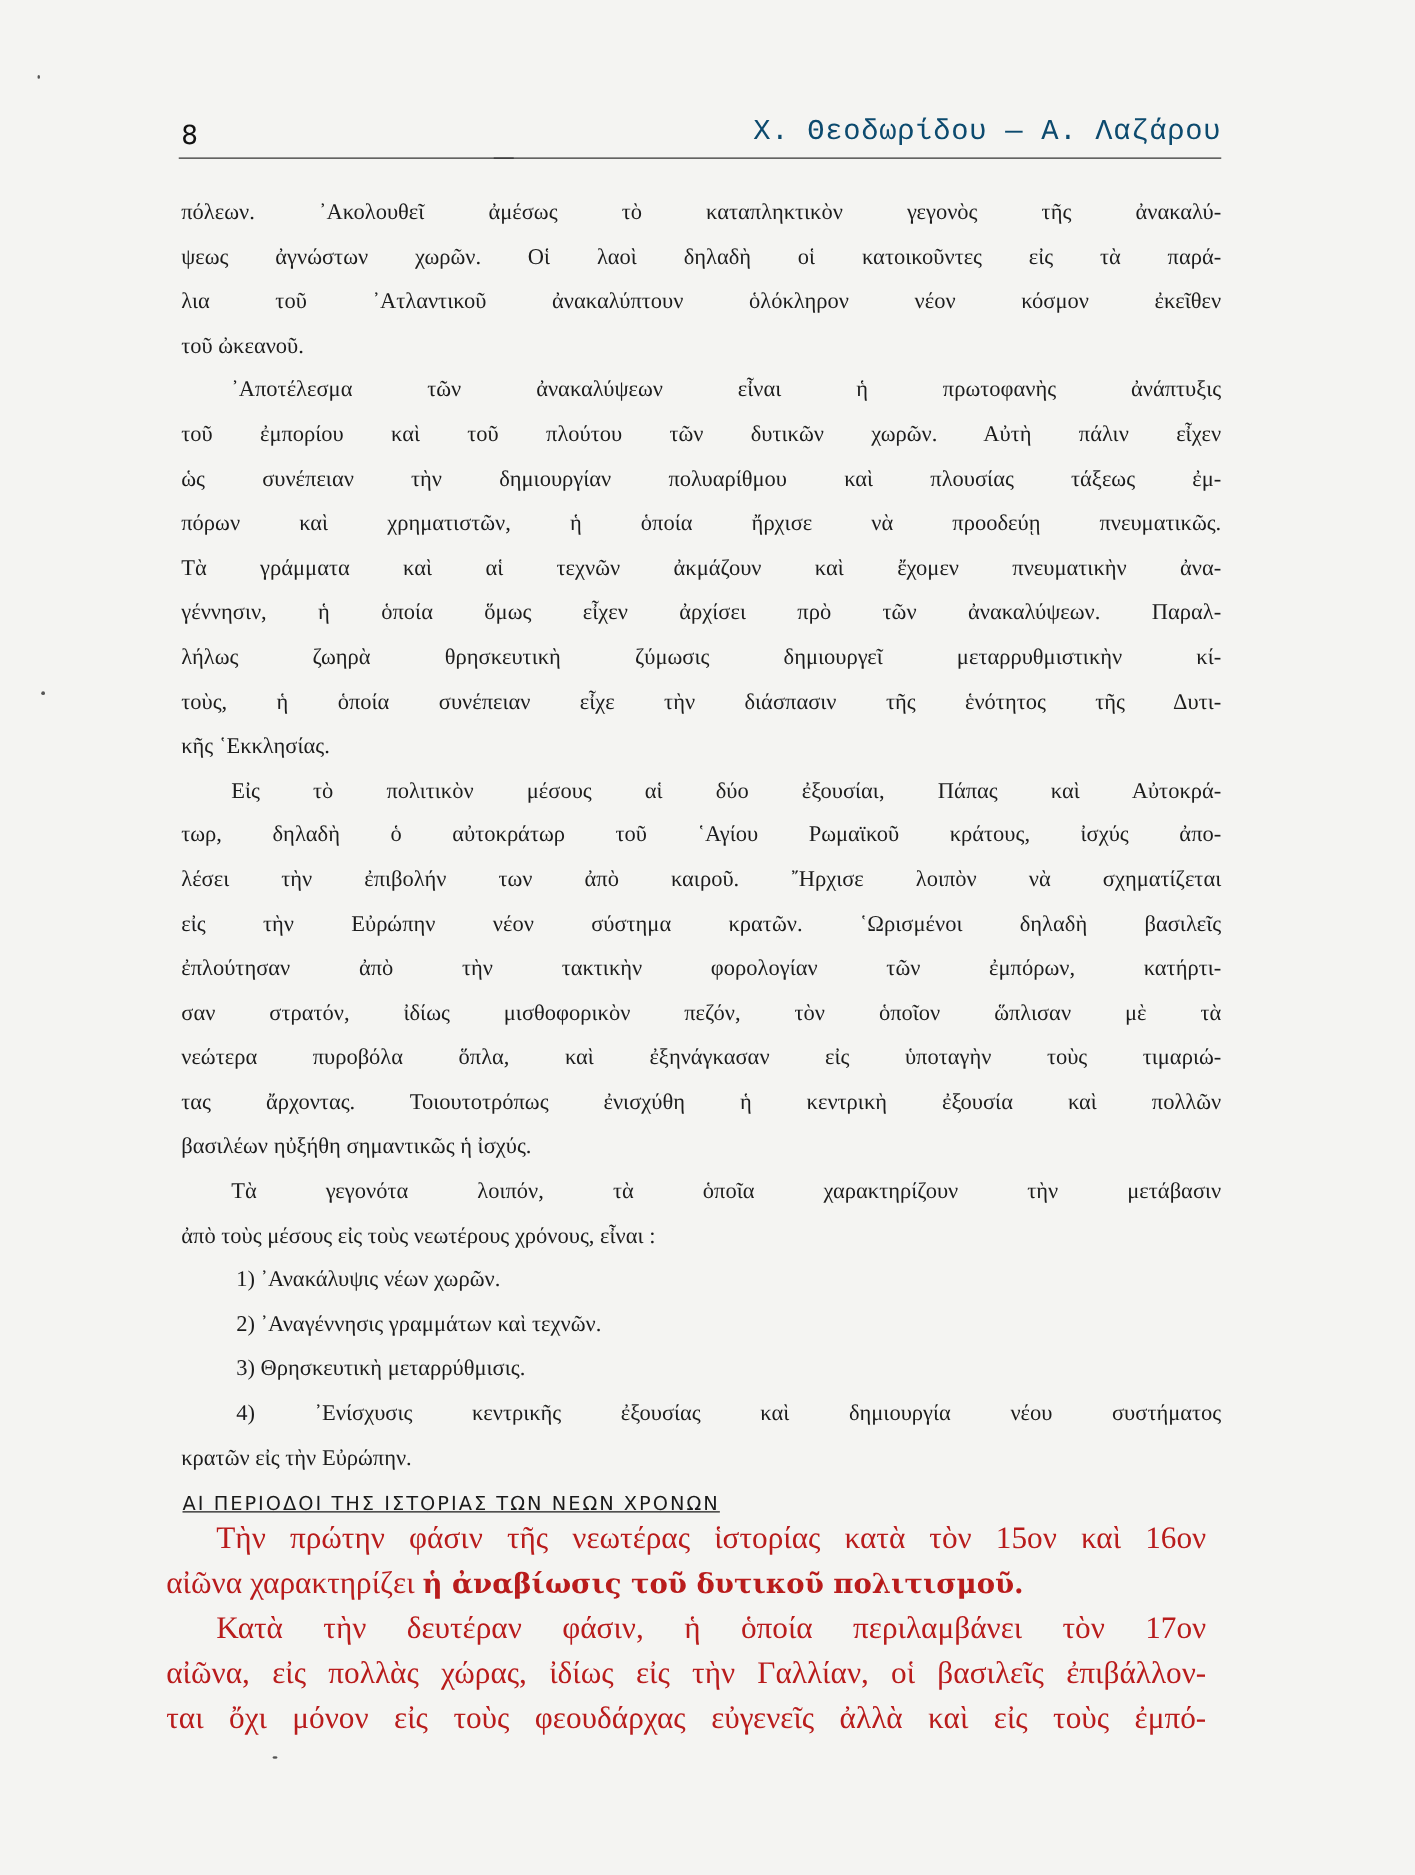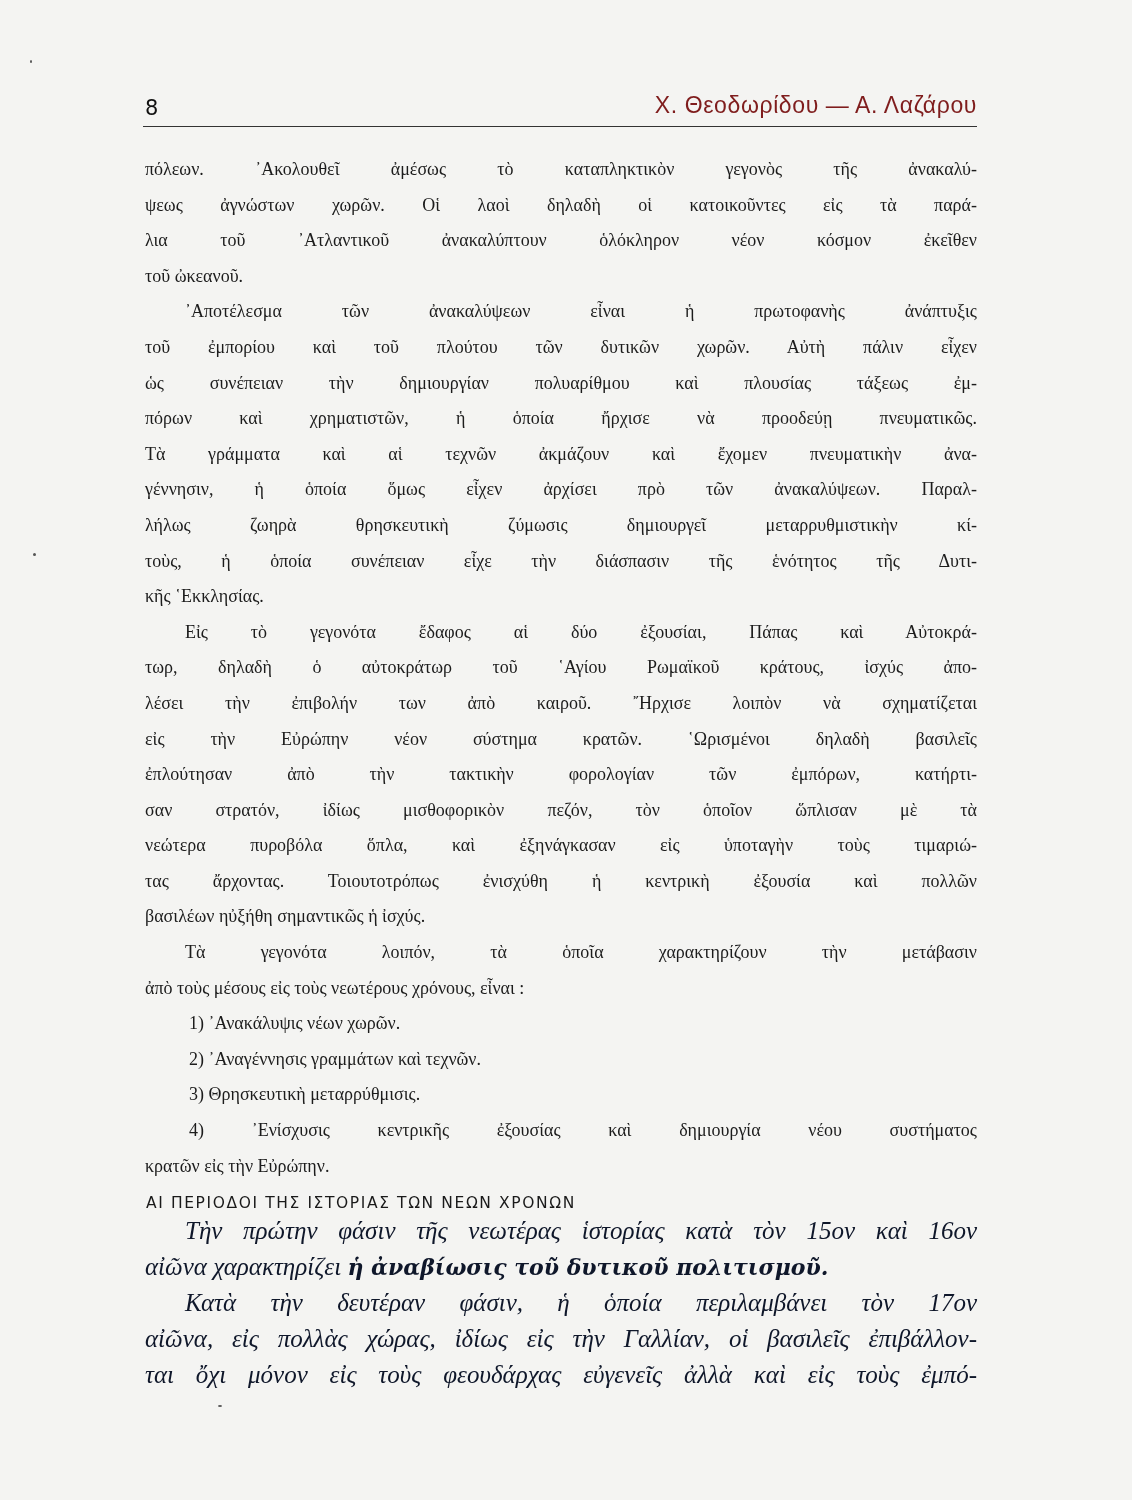--- a/index.html
+++ b/index.html
@@ -14,22 +14,22 @@
   .header {
     position: absolute; left: 143px; top: 88px; width: 840px; height: 40px;
   }
   .page-number {
     position: absolute; left: 2px; top: 8px;
     font-family: "DejaVu Sans", "Liberation Sans", sans-serif;
     font-size: 21px; color: #111;
   }
   .running-head {
     position: absolute; right: 6px; top: 4px;
-    font-family: Liberation Sans, sans-serif;
-    font-size: 23px; letter-spacing: 0.6px; color: #7f1d1d;
+    font-family: Liberation Mono, monospace;
+    font-size: 23px; letter-spacing: 0.6px; color: #0c4a6e;
   }
   .rule {
     position: absolute; top: 38px; height: 1px; background: #333;
   }
   .rule.left { left: 0; width: 268px; }
   .rule.right { left: 252px; width: 582px; }
   .body-text {
     position: absolute; left: 145px; top: 152px; width: 832px;
     font-family: "Liberation Serif", serif;
     font-size: 18px; line-height: 35.6px; color: #1c1c1c;
@@ -37,26 +37,26 @@
   .line {
     display: block; text-align: justify; text-align-last: justify;
     white-space: nowrap; height: 35.6px; overflow: visible;
   }
   .line.last { text-align-last: left; }
   .line.indent { padding-left: 40px; }
   .line.item { padding-left: 44px; }
   .section-heading {
     position: absolute; left: 146px; top: 1194px;
     font-family: "DejaVu Sans", "Liberation Sans", sans-serif;
-    font-size: 15.5px; letter-spacing: 1.6px; color: #1a1a1a;
+    font-size: 15.5px; letter-spacing: 1.6px; color: #1a1a1a; text-decoration: underline;
   }
   .body-text-2 {
-    position: absolute; left: 145px; top: 1213px; width: 832px;
+    position: absolute; left: 133px; top: 1213px; width: 832px;
     font-family: "Liberation Serif", serif;
-    font-size: 25px; line-height: 36px; color: #0f172a; font-style: italic;
+    font-size: 25px; line-height: 36px; color: #b91c1c;
   }
   .body-text-2 .line { height: 36px; }
   .bold { font-family: "DejaVu Serif", serif; font-weight: bold; font-size: 22px; }
   .speck { position: absolute; background: #555; border-radius: 50%; }
 </style>
 </head>
 <body>
 
 <div class="page">
 
@@ -74,21 +74,21 @@
     <span class="line last">τοῦ ὠκεανοῦ.</span>
     <span class="line indent">᾿Αποτέλεσμα τῶν ἀνακαλύψεων εἶναι ἡ πρωτοφανὴς ἀνάπτυξις</span>
     <span class="line">τοῦ ἐμπορίου καὶ τοῦ πλούτου τῶν δυτικῶν χωρῶν. Αὐτὴ πάλιν εἶχεν</span>
     <span class="line">ὡς συνέπειαν τὴν δημιουργίαν πολυαρίθμου καὶ πλουσίας τάξεως ἐμ-</span>
     <span class="line">πόρων καὶ χρηματιστῶν, ἡ ὁποία ἤρχισε νὰ προοδεύῃ πνευματικῶς.</span>
     <span class="line">Τὰ γράμματα καὶ αἱ τεχνῶν ἀκμάζουν καὶ ἔχομεν πνευματικὴν ἀνα-</span>
     <span class="line">γέννησιν, ἡ ὁποία ὅμως εἶχεν ἀρχίσει πρὸ τῶν ἀνακαλύψεων. Παραλ-</span>
     <span class="line">λήλως ζωηρὰ θρησκευτικὴ ζύμωσις δημιουργεῖ μεταρρυθμιστικὴν κί-</span>
     <span class="line">τοὺς, ἡ ὁποία συνέπειαν εἶχε τὴν διάσπασιν τῆς ἑνότητος τῆς Δυτι-</span>
     <span class="line last">κῆς ῾Εκκλησίας.</span>
-    <span class="line indent">Εἰς τὸ γεγονότα ἔδαφος αἱ δύο ἐξουσίαι, Πάπας καὶ Αὐτοκρά-</span>
+    <span class="line indent">Εἰς τὸ πολιτικὸν μέσους αἱ δύο ἐξουσίαι, Πάπας καὶ Αὐτοκρά-</span>
     <span class="line">τωρ, δηλαδὴ ὁ αὐτοκράτωρ τοῦ ῾Αγίου Ρωμαϊκοῦ κράτους, ἰσχύς ἀπο-</span>
     <span class="line">λέσει τὴν ἐπιβολήν των ἀπὸ καιροῦ. ῎Ηρχισε λοιπὸν νὰ σχηματίζεται</span>
     <span class="line">εἰς τὴν Εὐρώπην νέον σύστημα κρατῶν. ῾Ωρισμένοι δηλαδὴ βασιλεῖς</span>
     <span class="line">ἐπλούτησαν ἀπὸ τὴν τακτικὴν φορολογίαν τῶν ἐμπόρων, κατήρτι-</span>
     <span class="line">σαν στρατόν, ἰδίως μισθοφορικὸν πεζόν, τὸν ὁποῖον ὥπλισαν μὲ τὰ</span>
     <span class="line">νεώτερα πυροβόλα ὅπλα, καὶ ἐξηνάγκασαν εἰς ὑποταγὴν τοὺς τιμαριώ-</span>
     <span class="line">τας ἄρχοντας. Τοιουτοτρόπως ἐνισχύθη ἡ κεντρικὴ ἐξουσία καὶ πολλῶν</span>
     <span class="line last">βασιλέων ηὐξήθη σημαντικῶς ἡ ἰσχύς.</span>
     <span class="line indent">Τὰ γεγονότα λοιπόν, τὰ ὁποῖα χαρακτηρίζουν τὴν μετάβασιν</span>
     <span class="line last">ἀπὸ τοὺς μέσους εἰς τοὺς νεωτέρους χρόνους, εἶναι :</span>

